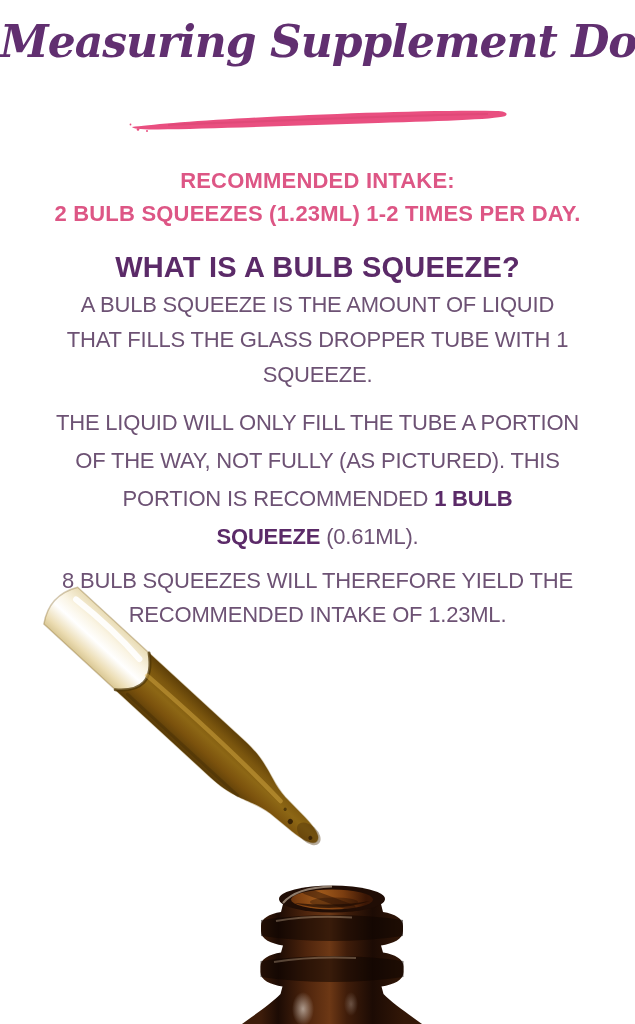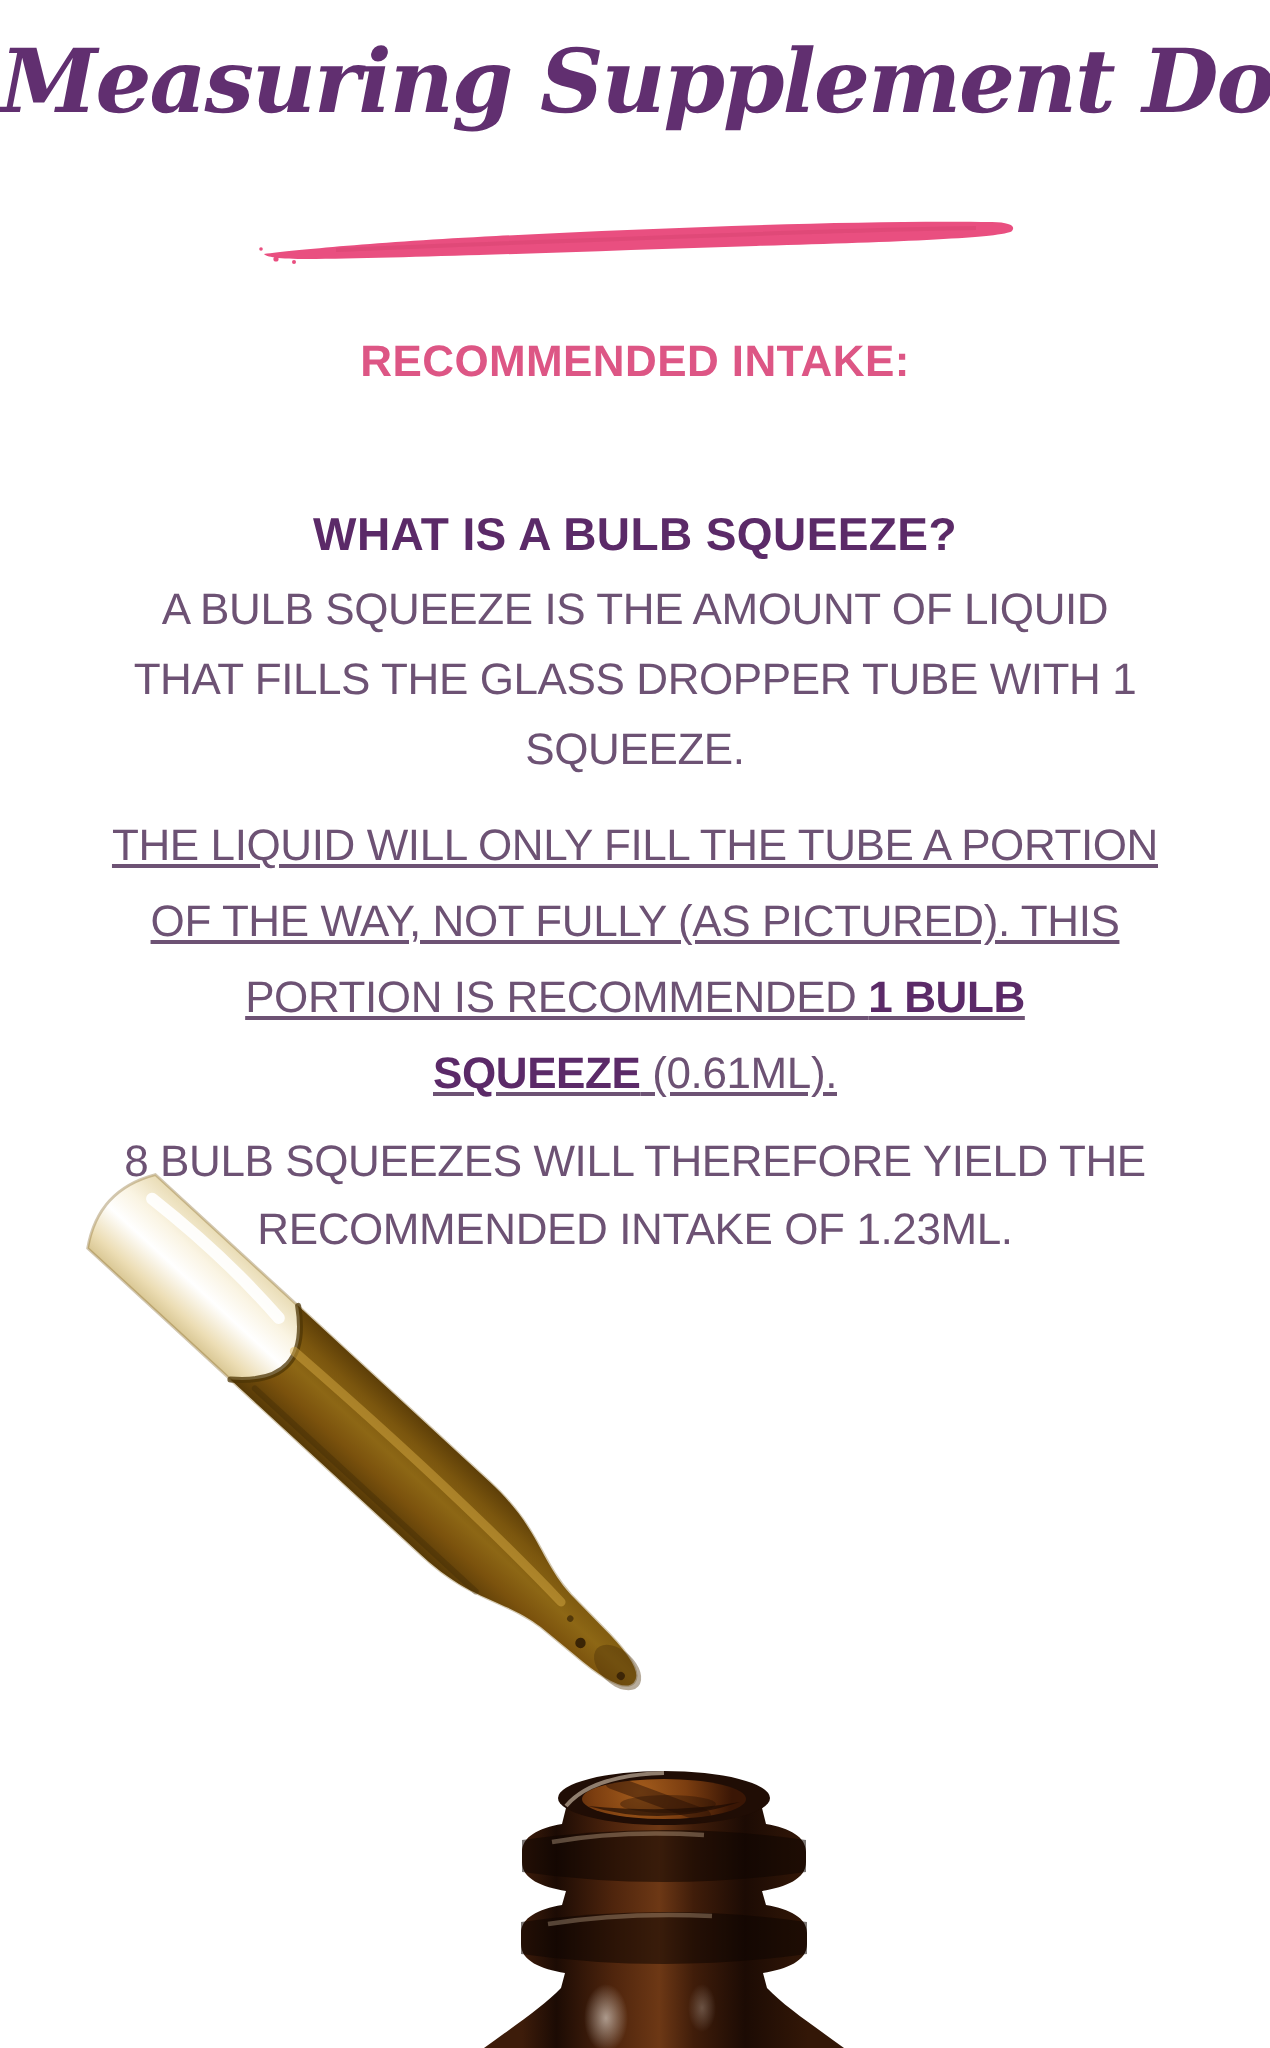--- a/index.html
+++ b/index.html
@@ -36,32 +36,32 @@
   .pink{
     color:var(--c-pink,#dd5685);
     font-weight:700;
     font-size:22px;
     line-height:33px;
     letter-spacing:.2px;
   }
   .heading{
     color:var(--c-heading,#5b2a68);
     font-weight:700;
-    font-size:23px;
+    font-size:29px;
     line-height:28px;
     letter-spacing:.2px;
   }
   .body-txt{
     color:var(--c-body,#6d5274);
     font-weight:400;
     font-size:22px;
     letter-spacing:-0.2px;
   }
   .lh35{line-height:35px;}
-  .lh38{line-height:38px;text-decoration:underline;}
+  .lh38{line-height:38px;}
   .lh34{line-height:34px;}
   .body-txt b{
     color:var(--c-heading,#5b2a68);
     font-weight:700;
   }
   .illustration{
     position:absolute;left:0;top:560px;width:635px;height:464px;
     pointer-events:none;
   }
 </style>
@@ -75,20 +75,21 @@
   <svg class="brush" viewBox="0 0 385 30" aria-hidden="true">
     <path style="fill:var(--c-brush,#e94f80)" d="M4,23 C20,21 60,17 120,14 C200,10 300,6 368,7 C377,7.2 380,9 378,11.5 C374,15 320,17 250,19 C170,21.5 80,25 30,25.5 C12,25.7 5,24.5 4,23 Z"></path>
     <path d="M40,21 C140,17 280,11 360,10" fill="none" stroke="#d8436f" stroke-width="2" opacity="0.5"></path>
     <circle cx="10" cy="25.5" r="1.3" style="fill:var(--c-brush,#e94f80)"></circle>
     <circle cx="19" cy="27" r="1" style="fill:var(--c-brush,#e94f80)"></circle>
     <circle cx="2.5" cy="20.5" r="0.9" style="fill:var(--c-brush,#e94f80)"></circle>
   </svg>
 
   <div class="tblock pink" style="top:164px">
     <div>RECOMMENDED INTAKE:</div>
+    <div>2 BULB SQUEEZES (1.23ML) 1-2 TIMES PER DAY.</div>
   </div>
 
   <div class="tblock heading" style="top:253px">WHAT IS A BULB SQUEEZE?</div>
 
   <div class="tblock body-txt lh35" style="top:287px">
     <div>A BULB SQUEEZE IS THE AMOUNT OF LIQUID</div>
     <div>THAT FILLS THE GLASS DROPPER TUBE WITH 1</div>
     <div>SQUEEZE.</div>
   </div>
 

